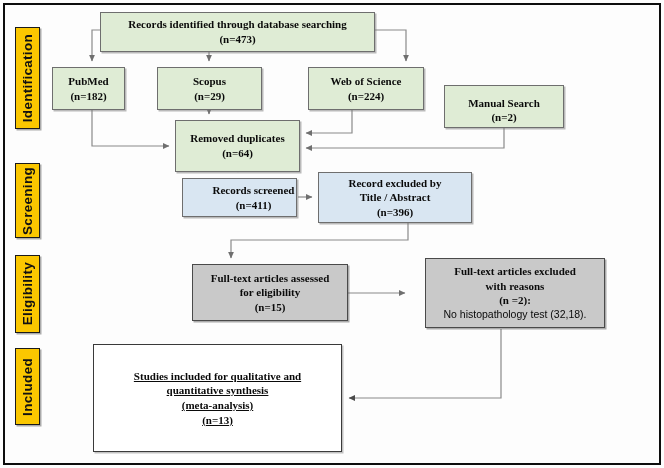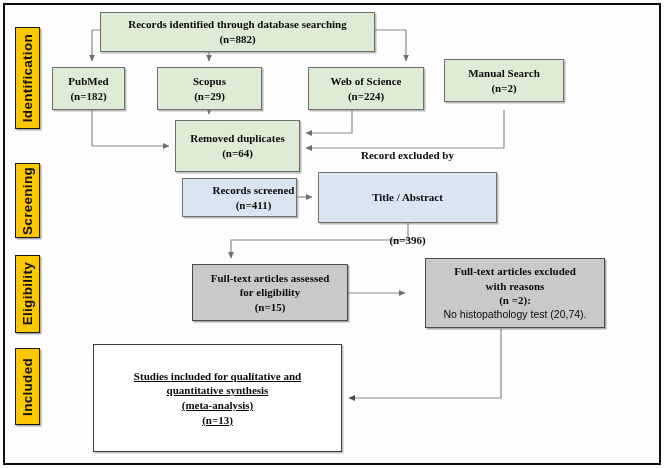--- a/index.html
+++ b/index.html
@@ -112,70 +112,70 @@
   </div>
   <div class="stage-label" style="left:15px;top:255px;width:25px;height:78px;">
     <span>Eligibility</span>
   </div>
   <div class="stage-label" style="left:15px;top:348px;width:25px;height:77px;">
     <span>Included</span>
   </div>
 
   <div class="box green" style="left:100px;top:12px;width:275px;height:40px;">
     <span class="ln">Records identified through database searching</span>
-    <span class="ln">(n=882)</span>
+    <span class="ln">(n=473)</span>
   </div>
 
   <div class="box green" style="left:52px;top:67px;width:73px;height:43px;">
     <span class="ln">PubMed</span>
     <span class="ln">(n=182)</span>
   </div>
 
   <div class="box green" style="left:157px;top:67px;width:105px;height:43px;">
     <span class="ln">Scopus</span>
     <span class="ln">(n=29)</span>
   </div>
 
   <div class="box green" style="left:308px;top:67px;width:116px;height:43px;">
     <span class="ln">Web of Science</span>
     <span class="ln">(n=224)</span>
   </div>
 
-  <div class="box green" style="left:444px;top:59px;width:120px;height:43px;">
+  <div class="box green" style="left:444px;top:85px;width:120px;height:43px;justify-content:flex-end;">
     <span class="ln">Manual Search</span>
     <span class="ln">(n=2)</span>
   </div>
 
   <div class="box green" style="left:175px;top:120px;width:125px;height:52px;">
     <span class="ln">Removed duplicates</span>
     <span class="ln">(n=64)</span>
   </div>
 
   <div class="box blue" style="left:182px;top:178px;width:115px;height:39px;padding-left:32px;">
     <span class="ln">Records screened</span>
     <span class="ln">(n=411)</span>
   </div>
 
-  <div class="box blue" style="left:318px;top:172px;width:179px;height:51px;gap:28px;">
+  <div class="box blue" style="left:318px;top:172px;width:154px;height:51px;">
     <span class="ln">Record excluded by</span>
     <span class="ln">Title / Abstract</span>
     <span class="ln">(n=396)</span>
   </div>
 
   <div class="box grey" style="left:153px;top:264px;width:156px;height:57px;margin-left:39px;">
     <span class="ln">Full-text articles assessed</span>
     <span class="ln">for eligibility</span>
     <span class="ln">(n=15)</span>
   </div>
 
   <div class="box grey" style="left:425px;top:258px;width:180px;height:70px;">
     <span class="ln">Full-text articles excluded</span>
     <span class="ln">with reasons</span>
     <span class="ln">(n =2):</span>
-    <span class="ln regular">No histopathology test (20,74).</span>
+    <span class="ln regular">No histopathology test (32,18).</span>
   </div>
 
   <div class="box white" style="left:93px;top:344px;width:249px;height:108px;text-decoration:underline;">
     <span class="ln">Studies included for qualitative and</span>
     <span class="ln">quantitative synthesis</span>
     <span class="ln">(meta-analysis)</span>
     <span class="ln">(n=13)</span>
   </div>
 </div>
 

